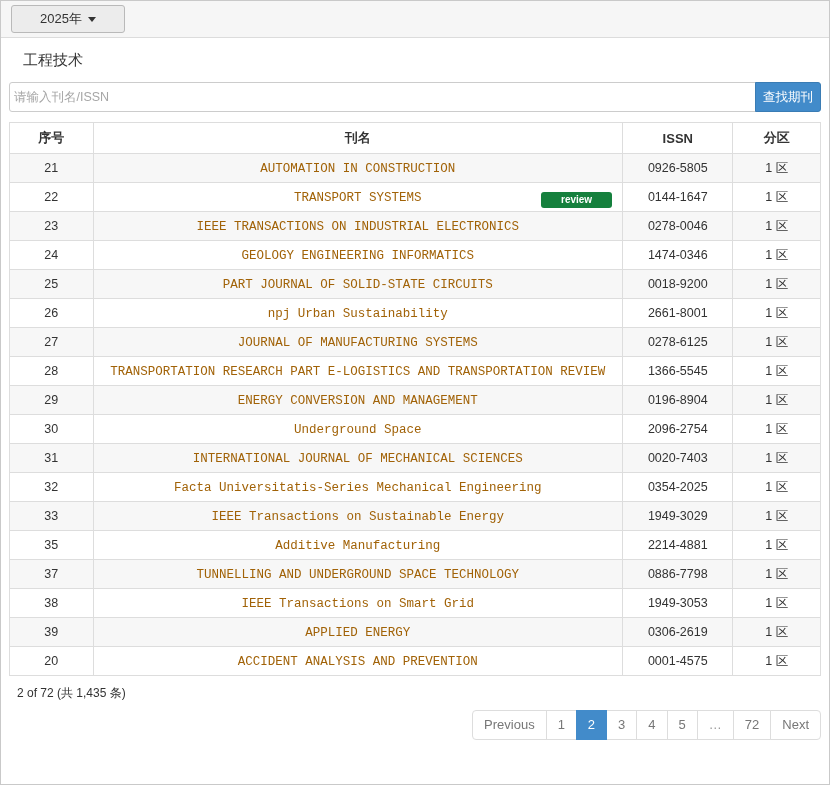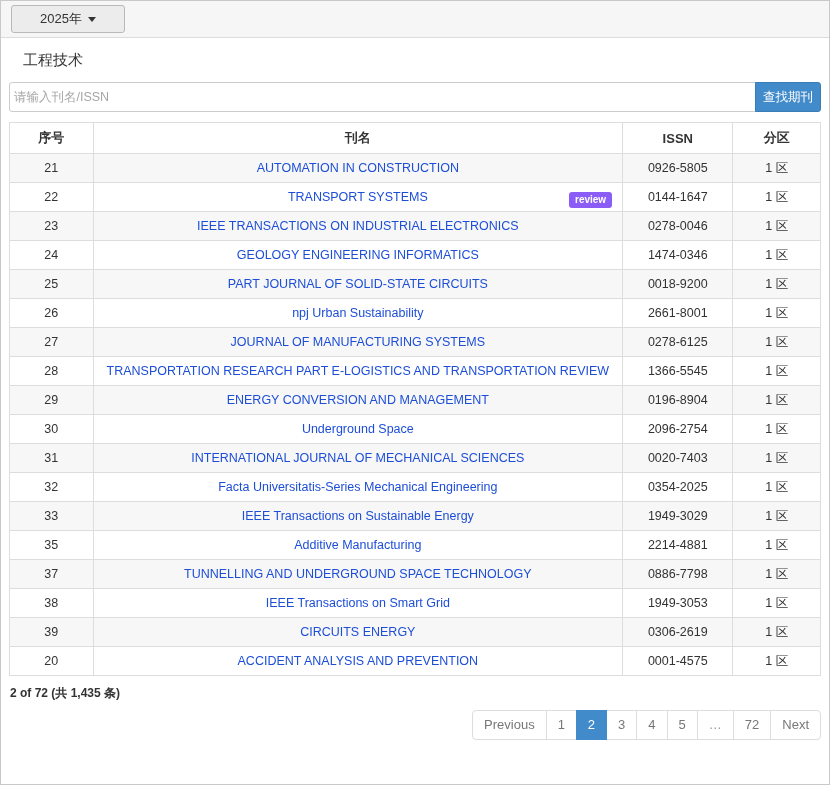--- a/index.html
+++ b/index.html
@@ -51,29 +51,29 @@
     border:1px solid #ddd; text-align:center; vertical-align:middle;
     padding:0 6px; height:29px; position:relative;
   }
   .journal-table th { font-weight:bold; font-size:13px; height:31px; background:#fff; }
   .journal-table tbody tr:nth-child(odd) { background:#f7f7f7; }
   .journal-table tbody tr:nth-child(even) { background:#fff; }
   .col-no { width:10.3%; }
   .col-name { width:65.3%; }
   .col-issn { width:13.6%; }
   .col-part { width:10.8%; }
-  .journal-link { color:#1d4ed8; text-decoration:none; }
+  .journal-link { color:#a16207; text-decoration:none;font-family:Liberation Mono, monospace; }
   .review-badge {
     position:absolute; right:10px; bottom:3px;
-    background:#8b5cf6; color:#fff; font-size:10px; font-weight:bold;
-    padding:2px 6px; border-radius:3px; line-height:1.2;
+    background:#15803d; color:#fff; font-size:10px; font-weight:bold;
+    padding:2px 20px; border-radius:3px; line-height:1.2;
   }
   
   .table-footer { display:block; margin-top:7px; }
-  .summary-text { font-size:12px; color:#333; margin-left:1px;font-weight:bold; }
+  .summary-text { font-size:12px; color:#333; margin-left:8px; }
   .pagination-row { display:flex; justify-content:flex-end; margin-top:8px; }
   .pagination { display:inline-flex; }
   .page-item {
     min-width:30px; padding:5px 11px; border:1px solid #ddd; margin-left:-1px;
     background:#fff; color:#777; font-size:13px; text-align:center;
     cursor:pointer; text-decoration:none; line-height:1.35;
   }
   .page-item:first-child { border-radius:4px 0 0 4px; margin-left:0; }
   .page-item:last-child { border-radius:0 4px 4px 0; }
   .page-item.active { background:#428bca; border-color:#428bca; color:#fff; z-index:2; position:relative; }
@@ -207,21 +207,21 @@
             <td>1 区</td>
           </tr>
           <tr>
             <td>38</td>
             <td><a href="#" class="journal-link">IEEE Transactions on Smart Grid</a></td>
             <td>1949-3053</td>
             <td>1 区</td>
           </tr>
           <tr>
             <td>39</td>
-            <td><a href="#" class="journal-link">CIRCUITS ENERGY</a></td>
+            <td><a href="#" class="journal-link">APPLIED ENERGY</a></td>
             <td>0306-2619</td>
             <td>1 区</td>
           </tr>
           <tr>
             <td>20</td>
             <td><a href="#" class="journal-link">ACCIDENT ANALYSIS AND PREVENTION</a></td>
             <td>0001-4575</td>
             <td>1 区</td>
           </tr>
         </tbody>

